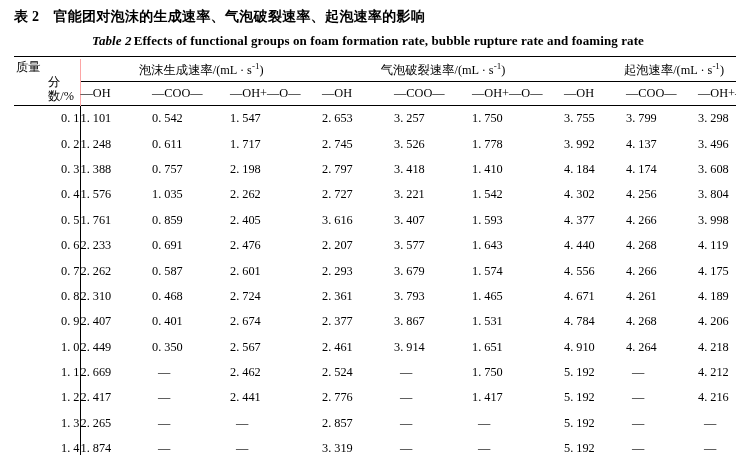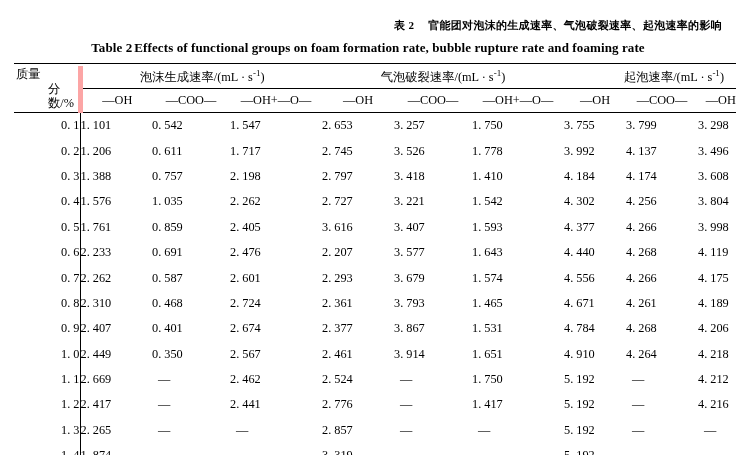--- a/index.html
+++ b/index.html
@@ -15,38 +15,39 @@
     overflow: hidden;
   }
   .page {
     position: relative;
     width: 736px;
     height: 455px;
     box-sizing: border-box;
     padding: 6px 14px 0 14px;
   }
   .caption-cn {
-    text-align: right;
-    font-size: 11px;
+    text-align: left;
+    font-size: 14px;
     font-weight: bold;
     letter-spacing: 0.3px;
-    margin-top: 12px;
+    margin-top: 2px;
   }
   .caption-cn .tbl-no {
     margin-right: 14px;
   }
   .caption-en {
     text-align: center;
     font-size: 13px;
     font-weight: bold;
     margin-top: 7px;
     letter-spacing: 0.1px;
   }
   .caption-en .tbl-no {
     margin-right: 2px;
+    font-style: italic;
   }
   table.data {
     width: 708px;
     margin: 7px auto 0 auto;
     border-collapse: collapse;
     font-size: 12.3px;
     table-layout: fixed;
   }
   table.data td, table.data th {
     padding: 0;
@@ -67,37 +68,37 @@
     text-align: center;
     font-size: 12.3px;
   }
   .grp-head .grp-inner {
     display: inline-block;
     padding: 0 2px;
     text-align: center;
   }
   .sub-head {
     height: 23px;
-    text-align: center;
+    text-align: left;
     font-size: 12.3px;
   }
   .stub-head {
     text-align: left;
     font-size: 12.3px;
     line-height: 1.18;
     padding-left: 2px;
   }
   .stub-head .l1 { display: block; }
   .stub-head .l2 { display: block; margin-left: 32px; }
   .underline-grp {
     border-bottom: 1px solid #000;
   }
   td.col-stub {
     width: 66px;
-    border-right: 5px solid #fca5a5;
+    border-right: 1px solid #fca5a5;
   }
   td.cell {
     height: 25.4px;
     text-align: left;
     font-size: 12.3px;
     padding-left: 6px;
   }
   td.cell.stub {
     padding-left: 7px;
     border-right: 1px solid #000;
@@ -187,21 +188,21 @@
       <td class="cell">1. 547</td>
       <td class="cell">2. 653</td>
       <td class="cell">3. 257</td>
       <td class="cell">1. 750</td>
       <td class="cell">3. 755</td>
       <td class="cell">3. 799</td>
       <td class="cell">3. 298</td>
     </tr>
     <tr>
       <td class="cell stub">0. 2</td>
-      <td class="cell">1. 206</td>
+      <td class="cell">1. 248</td>
       <td class="cell">0. 611</td>
       <td class="cell">1. 717</td>
       <td class="cell">2. 745</td>
       <td class="cell">3. 526</td>
       <td class="cell">1. 778</td>
       <td class="cell">3. 992</td>
       <td class="cell">4. 137</td>
       <td class="cell">3. 496</td>
     </tr>
     <tr>

